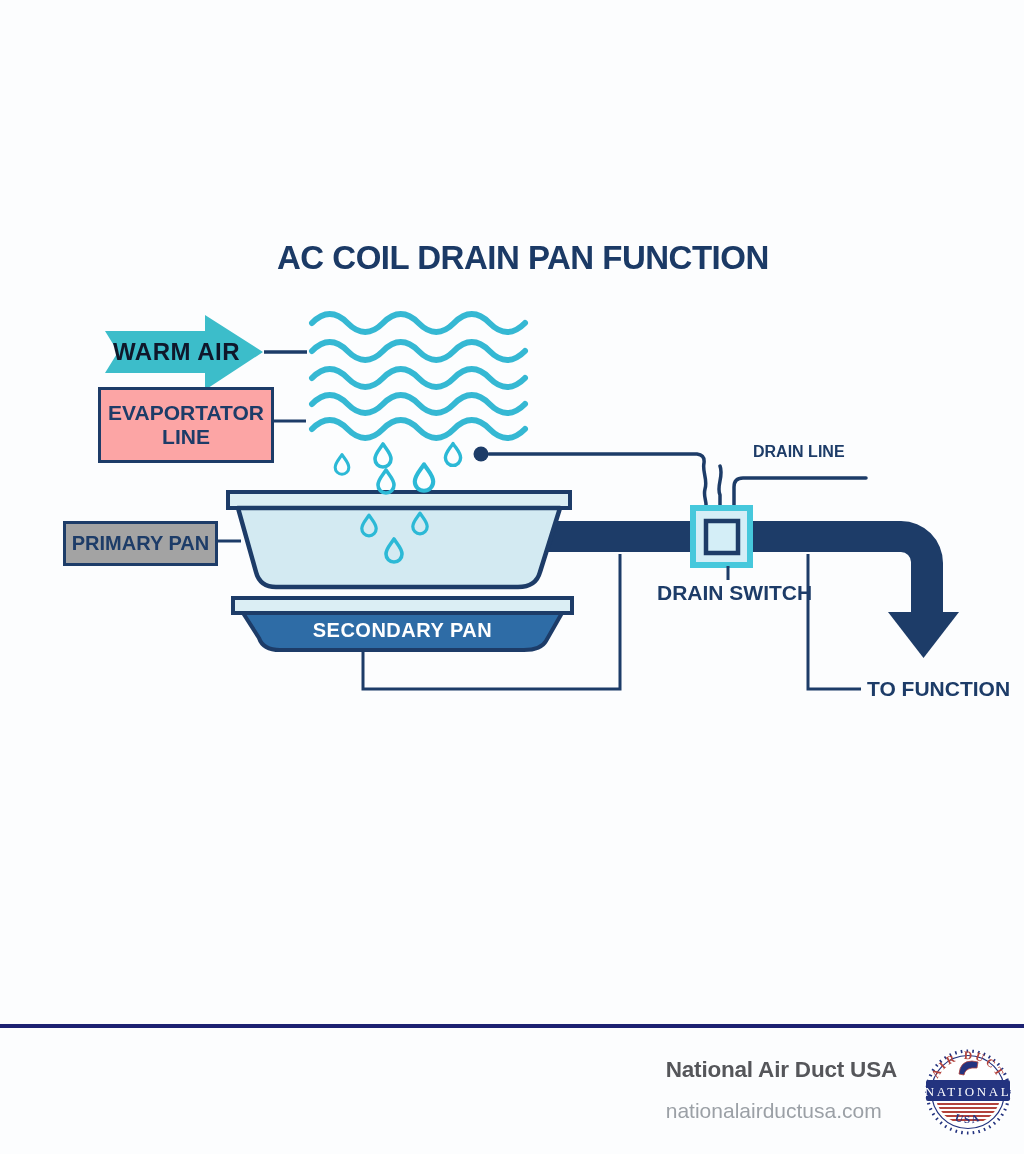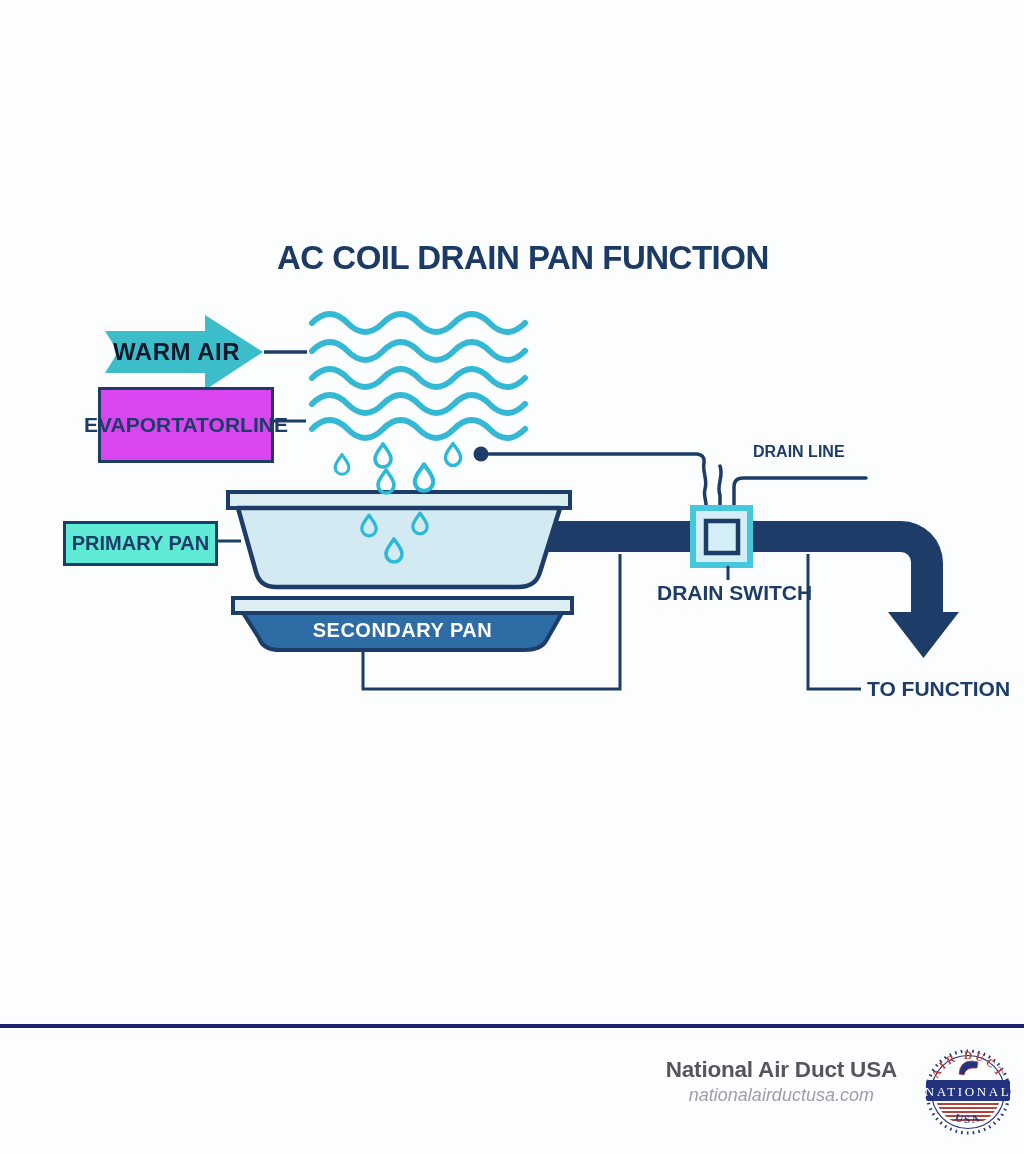--- a/index.html
+++ b/index.html
@@ -11,43 +11,43 @@
   .lbl{font-weight:700;color:#1d3c68;white-space:nowrap;}
   .title{
     left:277px;top:239px;font-size:33px;font-weight:700;color:#1b3a66;
     letter-spacing:-0.5px;white-space:nowrap;
   }
   .warm-air-text{
     left:113px;top:338px;font-size:24px;font-weight:700;color:#0f172a;
     letter-spacing:0.5px;white-space:nowrap;
   }
   .evap-box{
-    left:98px;top:387px;width:170px;height:70px;background:#d946ef;
-    border:3px solid #1d3c68;display:flex;flex-direction:row;
+    left:98px;top:387px;width:170px;height:70px;background:#fca5a5;
+    border:3px solid #1d3c68;display:flex;flex-direction:column;
     align-items:center;justify-content:center;line-height:1.12;
   }
   .evap-box span{font-size:21px;font-weight:700;color:#1d3c68;}
   .primary-box{
-    left:63px;top:521px;width:149px;height:39px;background:#5eead4;
+    left:63px;top:521px;width:149px;height:39px;background:#a3a3a3;
     border:3px solid #1d3c68;display:flex;align-items:center;justify-content:center;
   }
   .primary-box span{font-size:20px;font-weight:700;color:#1d3c68;}
   .secondary-label{
     left:233px;top:619px;width:339px;text-align:center;font-size:20px;
     font-weight:700;color:#ffffff;letter-spacing:0.5px;
   }
   .drain-label{left:753px;top:443px;font-size:16px;}
   .float-label{left:657px;top:581px;font-size:21px;}
   .exterior-label{left:867px;top:677px;font-size:21px;}
   .separator{left:0;top:1024px;width:1024px;height:4px;background:#1c2172;}
   .footer-text{
-    right:127px;top:1058px;text-align:center;line-height:1.1;
+    right:127px;top:1058px;text-align:left;line-height:1.1;
   }
   .brand{font-size:22.5px;font-weight:700;color:#55565a;letter-spacing:-0.2px;white-space:nowrap;}
-  .website{font-size:18px;color:#9ba0a6;margin-top:3px;white-space:nowrap;font-style:italic;}
+  .website{font-size:21px;color:#9ba0a6;margin-top:16px;white-space:nowrap;}
   svg{position:absolute;left:0;top:0;}
 </style>
 </head>
 <body>
 
 <div class="canvas">
 
   <svg width="1024" height="1154" viewBox="0 0 1024 1154">
     <defs>
       <path id="wavepath" d="M0,0 q17.75,-18 35.5,0 t35.5,0 t35.5,0 t35.5,0 t35.5,0 t35.5,0" fill="none" stroke="#35b8d3" stroke-width="6" stroke-linecap="round"></path>

